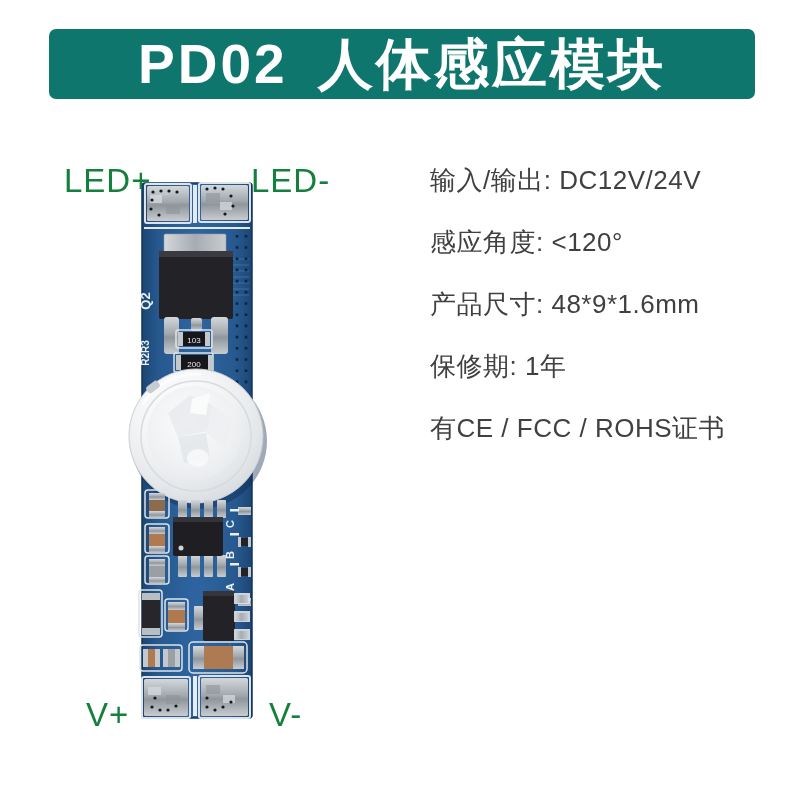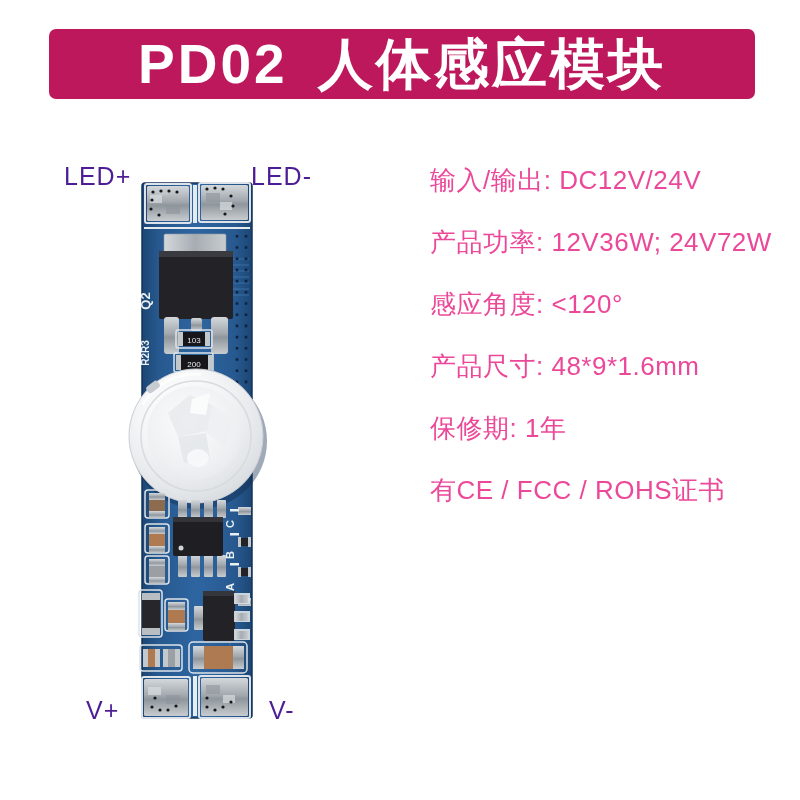--- a/index.html
+++ b/index.html
@@ -2,41 +2,41 @@
 <html><head>
 <meta charset="utf-8">
 <style>
   html,body{margin:0;padding:0;background:#ffffff;}
   .canvas{
     position:relative;width:800px;height:800px;background:#ffffff;
     font-family:"Liberation Sans", sans-serif;overflow:hidden;
   }
   .banner{
     position:absolute;left:49px;top:29px;width:706px;height:70px;
-    background:#be185d;border-radius:7px;
+    background:#0f766e;border-radius:7px;
     display:flex;align-items:center;justify-content:center;
   }
   .banner .title{
     color:#ffffff;font-size:55px;font-weight:bold;
     letter-spacing:3px;word-spacing:12px;white-space:nowrap;line-height:1;
   }
   .module{position:absolute;left:60px;top:155px;width:280px;height:600px;}
   .module svg{position:absolute;left:0;top:0;}
   .pin-label{
-    position:absolute;font-size:25px;color:#4c1d95;line-height:1;
+    position:absolute;font-size:33px;color:#15803d;line-height:1;
     letter-spacing:1px;white-space:nowrap;
   }
   .led-plus{left:4px;top:9px;}
   .led-minus{left:191px;top:9px;text-align:right;}
   .v-plus{left:26px;top:543px;}
   .v-minus{left:209px;top:543px;}
   .specs{position:absolute;left:430px;top:149px;}
   .spec-line{
     height:62px;display:flex;align-items:center;
-    font-size:26px;font-weight:500;color:#ec4899;
+    font-size:26px;font-weight:500;color:#404040;
     letter-spacing:0.5px;white-space:nowrap;
   }
 </style>
 </head>
 <body>
 
 <div class="canvas">
 
   <div class="banner">
     <span class="title">PD02 人体感应模块</span>
@@ -282,20 +282,19 @@
     </svg>
 
     <span class="pin-label led-plus">LED+</span>
     <span class="pin-label led-minus">LED-</span>
     <span class="pin-label v-plus">V+</span>
     <span class="pin-label v-minus">V-</span>
   </div>
 
   <div class="specs">
     <div class="spec-line">输入/输出: DC12V/24V</div>
-    <div class="spec-line">产品功率: 12V36W; 24V72W</div>
     <div class="spec-line">感应角度: &lt;120°</div>
     <div class="spec-line">产品尺寸: 48*9*1.6mm</div>
     <div class="spec-line">保修期: 1年</div>
     <div class="spec-line">有CE / FCC / ROHS证书</div>
   </div>
 
 </div>
 
 </body></html>

